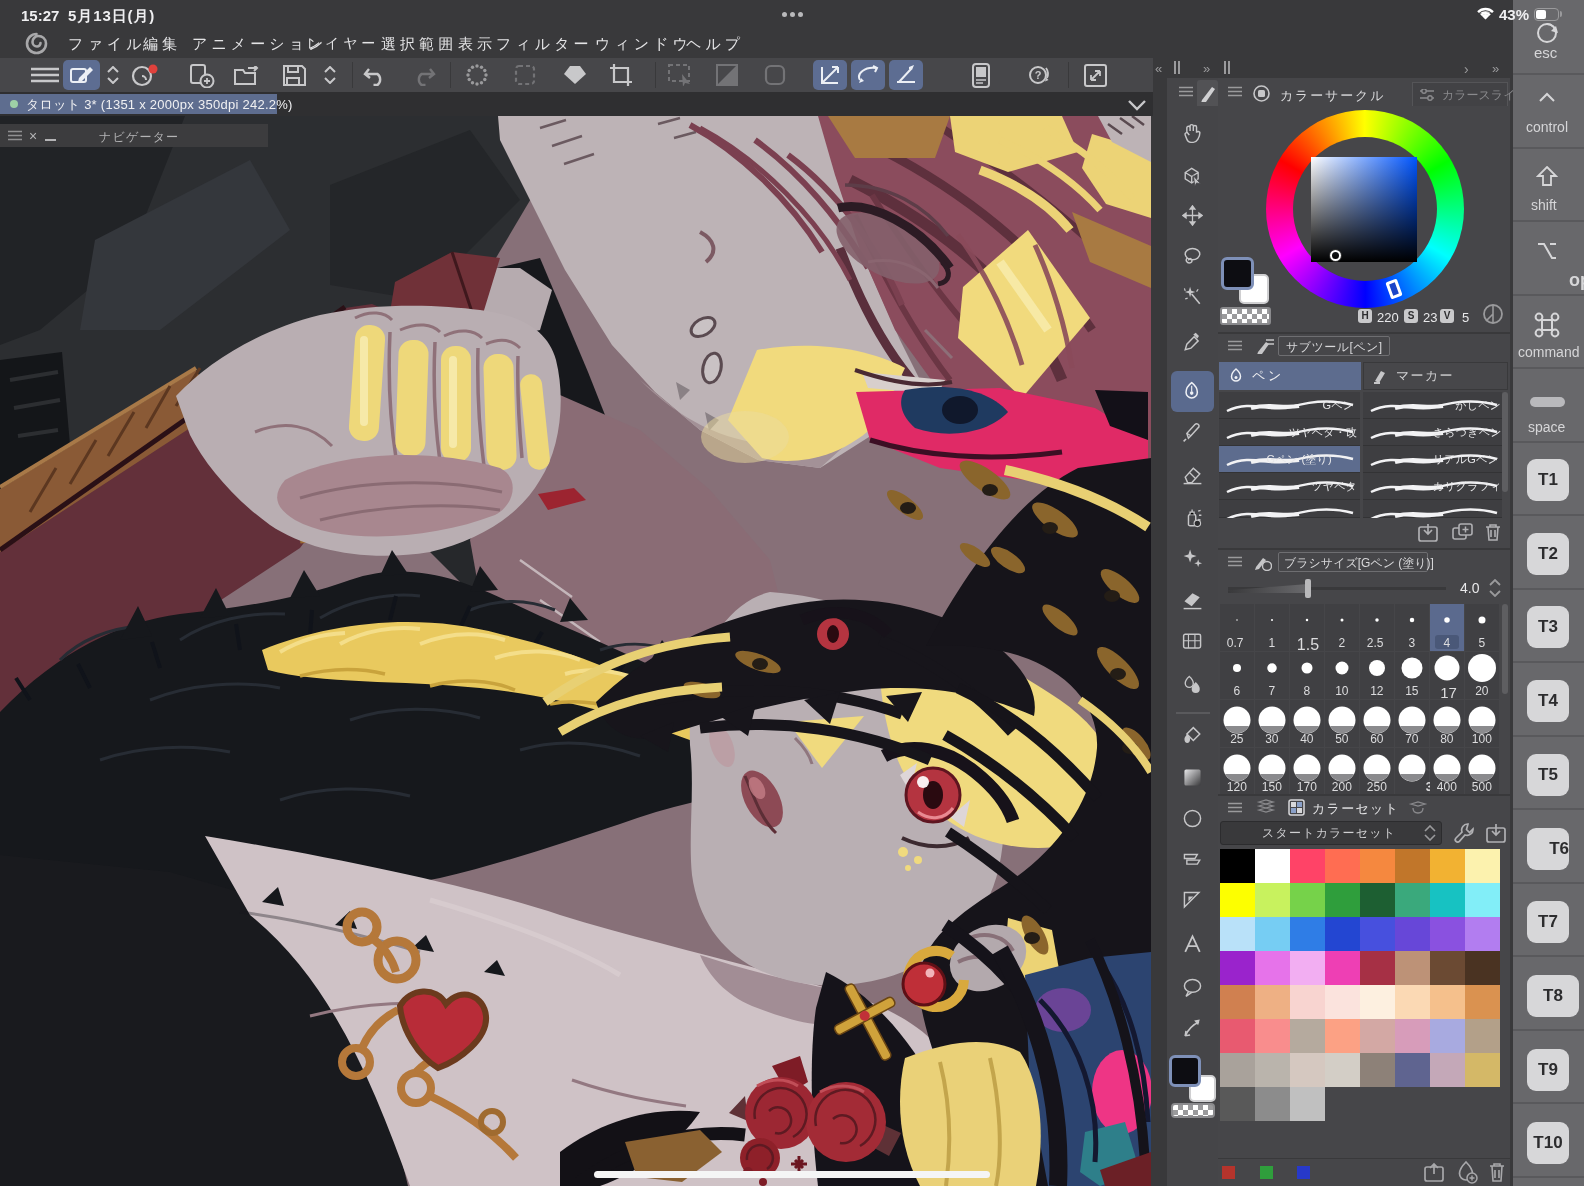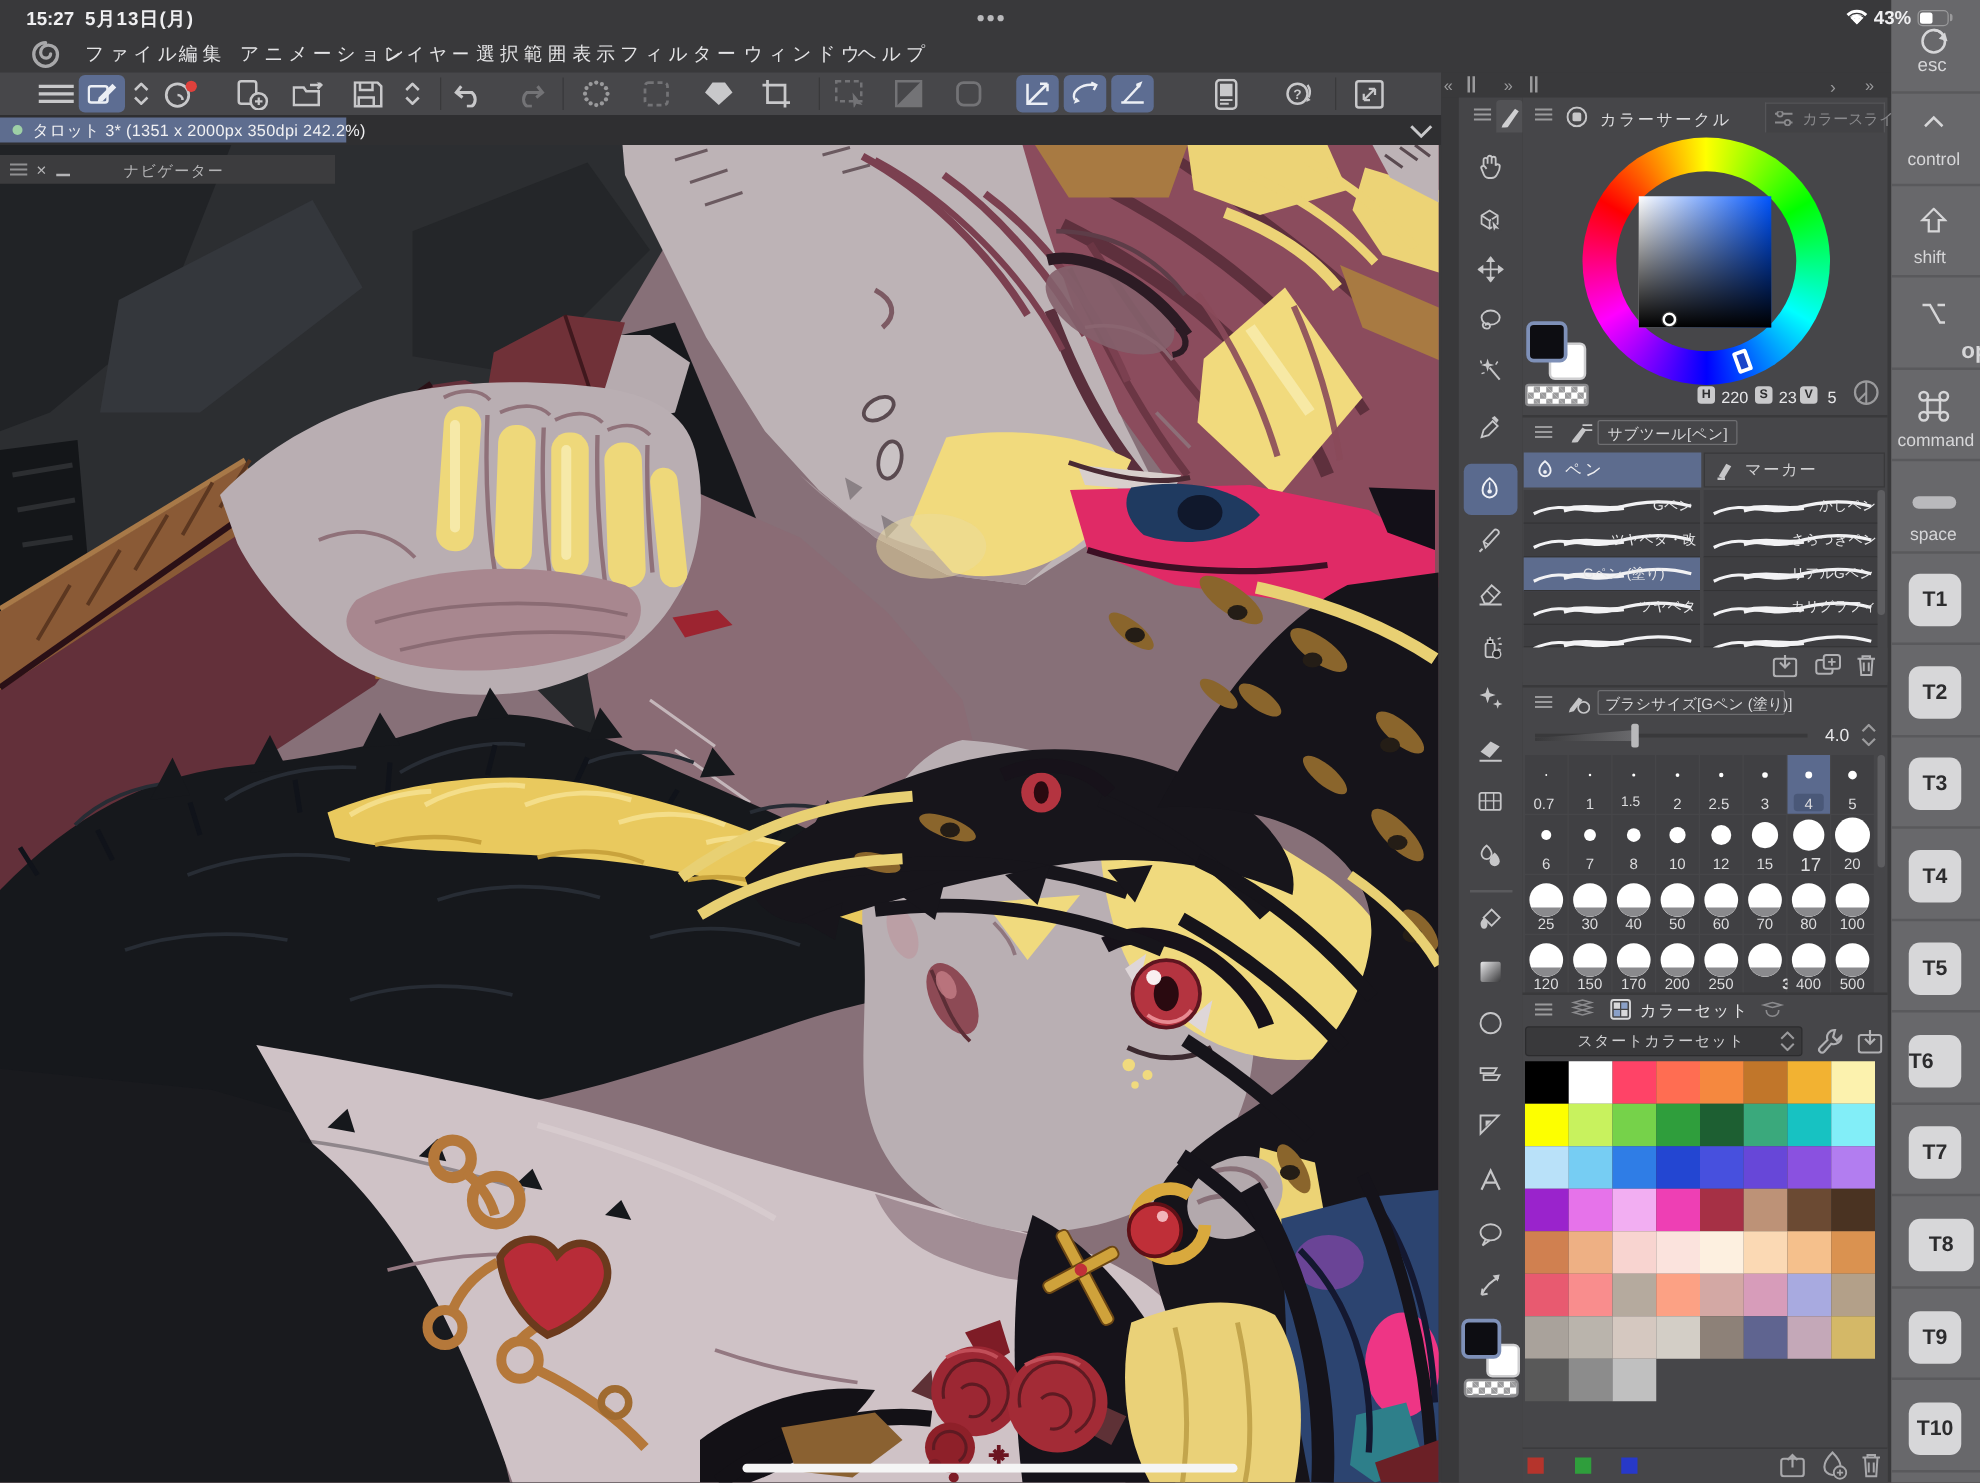--- a/index.html
+++ b/index.html
@@ -617,21 +617,21 @@
     <div class="abs" style="left:1226.8px;top:637px;font-size:12px;color:#dcdcde;font-weight:400;white-space:nowrap;line-height:1;">0.7</div>
     <div class="abs" style="left:1255px;top:604px;width:34px;height:47px;background:#404043;overflow:hidden"></div>
     <svg class="abs" style="left:1255px;top:604px" width="34" height="40" viewBox="0 0 34 40">
       <circle cx="17" cy="16" r="1.0" fill="#fff"></circle>
     </svg>
     <div class="abs" style="left:1268.6px;top:637px;font-size:12px;color:#dcdcde;font-weight:400;white-space:nowrap;line-height:1;">1</div>
     <div class="abs" style="left:1290px;top:604px;width:34px;height:47px;background:#404043;overflow:hidden"></div>
     <svg class="abs" style="left:1290px;top:604px" width="34" height="40" viewBox="0 0 34 40">
       <circle cx="17" cy="16" r="1.25" fill="#fff"></circle>
     </svg>
-    <div class="abs" style="left:1296.8px;top:637px;font-size:11px;color:#dcdcde;font-weight:400;white-space:nowrap;line-height:1;">1.5</div>
+    <div class="abs" style="left:1296.8px;top:637px;font-size:16px;color:#dcdcde;font-weight:400;white-space:nowrap;line-height:1;">1.5</div>
     <div class="abs" style="left:1325px;top:604px;width:34px;height:47px;background:#404043;overflow:hidden"></div>
     <svg class="abs" style="left:1325px;top:604px" width="34" height="40" viewBox="0 0 34 40">
       <circle cx="17" cy="16" r="1.5" fill="#fff"></circle>
     </svg>
     <div class="abs" style="left:1338.6px;top:637px;font-size:12px;color:#dcdcde;font-weight:400;white-space:nowrap;line-height:1;">2</div>
     <div class="abs" style="left:1360px;top:604px;width:34px;height:47px;background:#404043;overflow:hidden"></div>
     <svg class="abs" style="left:1360px;top:604px" width="34" height="40" viewBox="0 0 34 40">
       <circle cx="17" cy="16" r="1.75" fill="#fff"></circle>
     </svg>
     <div class="abs" style="left:1366.8px;top:637px;font-size:12px;color:#dcdcde;font-weight:400;white-space:nowrap;line-height:1;">2.5</div>
@@ -938,17 +938,17 @@
       <circle cx="21" cy="21" r="3.4" fill="none" stroke="#d6d6d8" stroke-width="2"></circle>
     </svg>
     <div class="abs" style="left:1518px;top:345px;font-size:14px;color:#d6d6d8;font-weight:400;white-space:nowrap;line-height:1;">command</div>
     <div class="abs" style="left:1530px;top:397px;width:35px;height:10px;background:#b9b9bc;border-radius:5px"></div>
     <div class="abs" style="left:1528px;top:420px;font-size:14px;color:#d6d6d8;font-weight:400;white-space:nowrap;line-height:1;">space</div>
     <div class="abs" style="left:1527px;top:459.0px;width:42px;height:42px;background:#d7d7d9;border-radius:9px;color:#2c2c2e;font-size:17px;font-weight:700;text-align:center;line-height:42px">T1</div>
     <div class="abs" style="left:1527px;top:532.7px;width:42px;height:42px;background:#d7d7d9;border-radius:9px;color:#2c2c2e;font-size:17px;font-weight:700;text-align:center;line-height:42px">T2</div>
     <div class="abs" style="left:1527px;top:606.4px;width:42px;height:42px;background:#d7d7d9;border-radius:9px;color:#2c2c2e;font-size:17px;font-weight:700;text-align:center;line-height:42px">T3</div>
     <div class="abs" style="left:1527px;top:680.1px;width:42px;height:42px;background:#d7d7d9;border-radius:9px;color:#2c2c2e;font-size:17px;font-weight:700;text-align:center;line-height:42px">T4</div>
     <div class="abs" style="left:1527px;top:753.8px;width:42px;height:42px;background:#d7d7d9;border-radius:9px;color:#2c2c2e;font-size:17px;font-weight:700;text-align:center;line-height:42px">T5</div>
-    <div class="abs" style="left:1527px;top:827.5px;width:42px;height:42px;background:#d7d7d9;border-radius:9px;color:#2c2c2e;font-size:17px;font-weight:700;text-align:left;line-height:42px">T6</div>
+    <div class="abs" style="left:1527px;top:827.5px;width:42px;height:42px;background:#d7d7d9;border-radius:9px;color:#2c2c2e;font-size:17px;font-weight:700;text-align:right;line-height:42px">T6</div>
     <div class="abs" style="left:1527px;top:901.2px;width:42px;height:42px;background:#d7d7d9;border-radius:9px;color:#2c2c2e;font-size:17px;font-weight:700;text-align:center;line-height:42px">T7</div>
     <div class="abs" style="left:1527px;top:974.9px;width:52px;height:42px;background:#d7d7d9;border-radius:9px;color:#2c2c2e;font-size:17px;font-weight:700;text-align:center;line-height:42px">T8</div>
     <div class="abs" style="left:1527px;top:1048.6px;width:42px;height:42px;background:#d7d7d9;border-radius:9px;color:#2c2c2e;font-size:17px;font-weight:700;text-align:center;line-height:42px">T9</div>
     <div class="abs" style="left:1527px;top:1122.3000000000002px;width:42px;height:42px;background:#d7d7d9;border-radius:9px;color:#2c2c2e;font-size:17px;font-weight:700;text-align:center;line-height:42px">T10</div>
   </div>
 </body></html>

